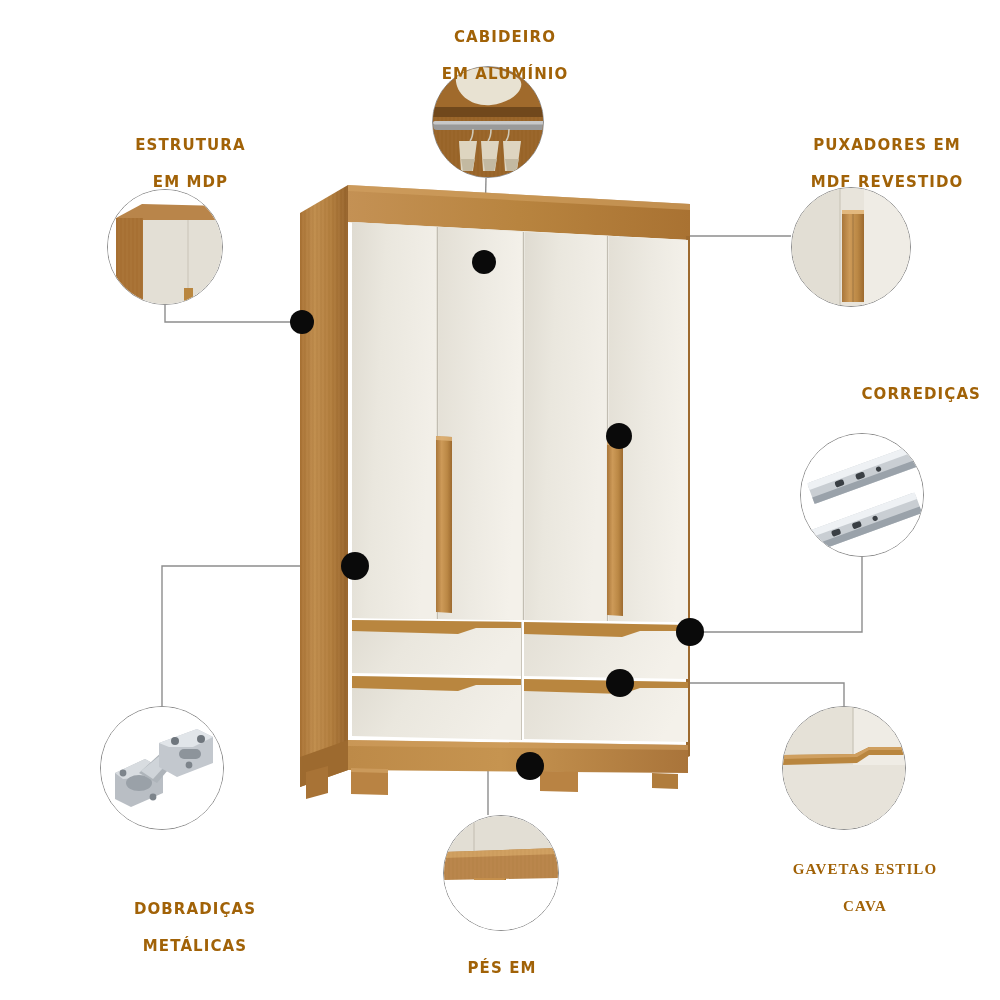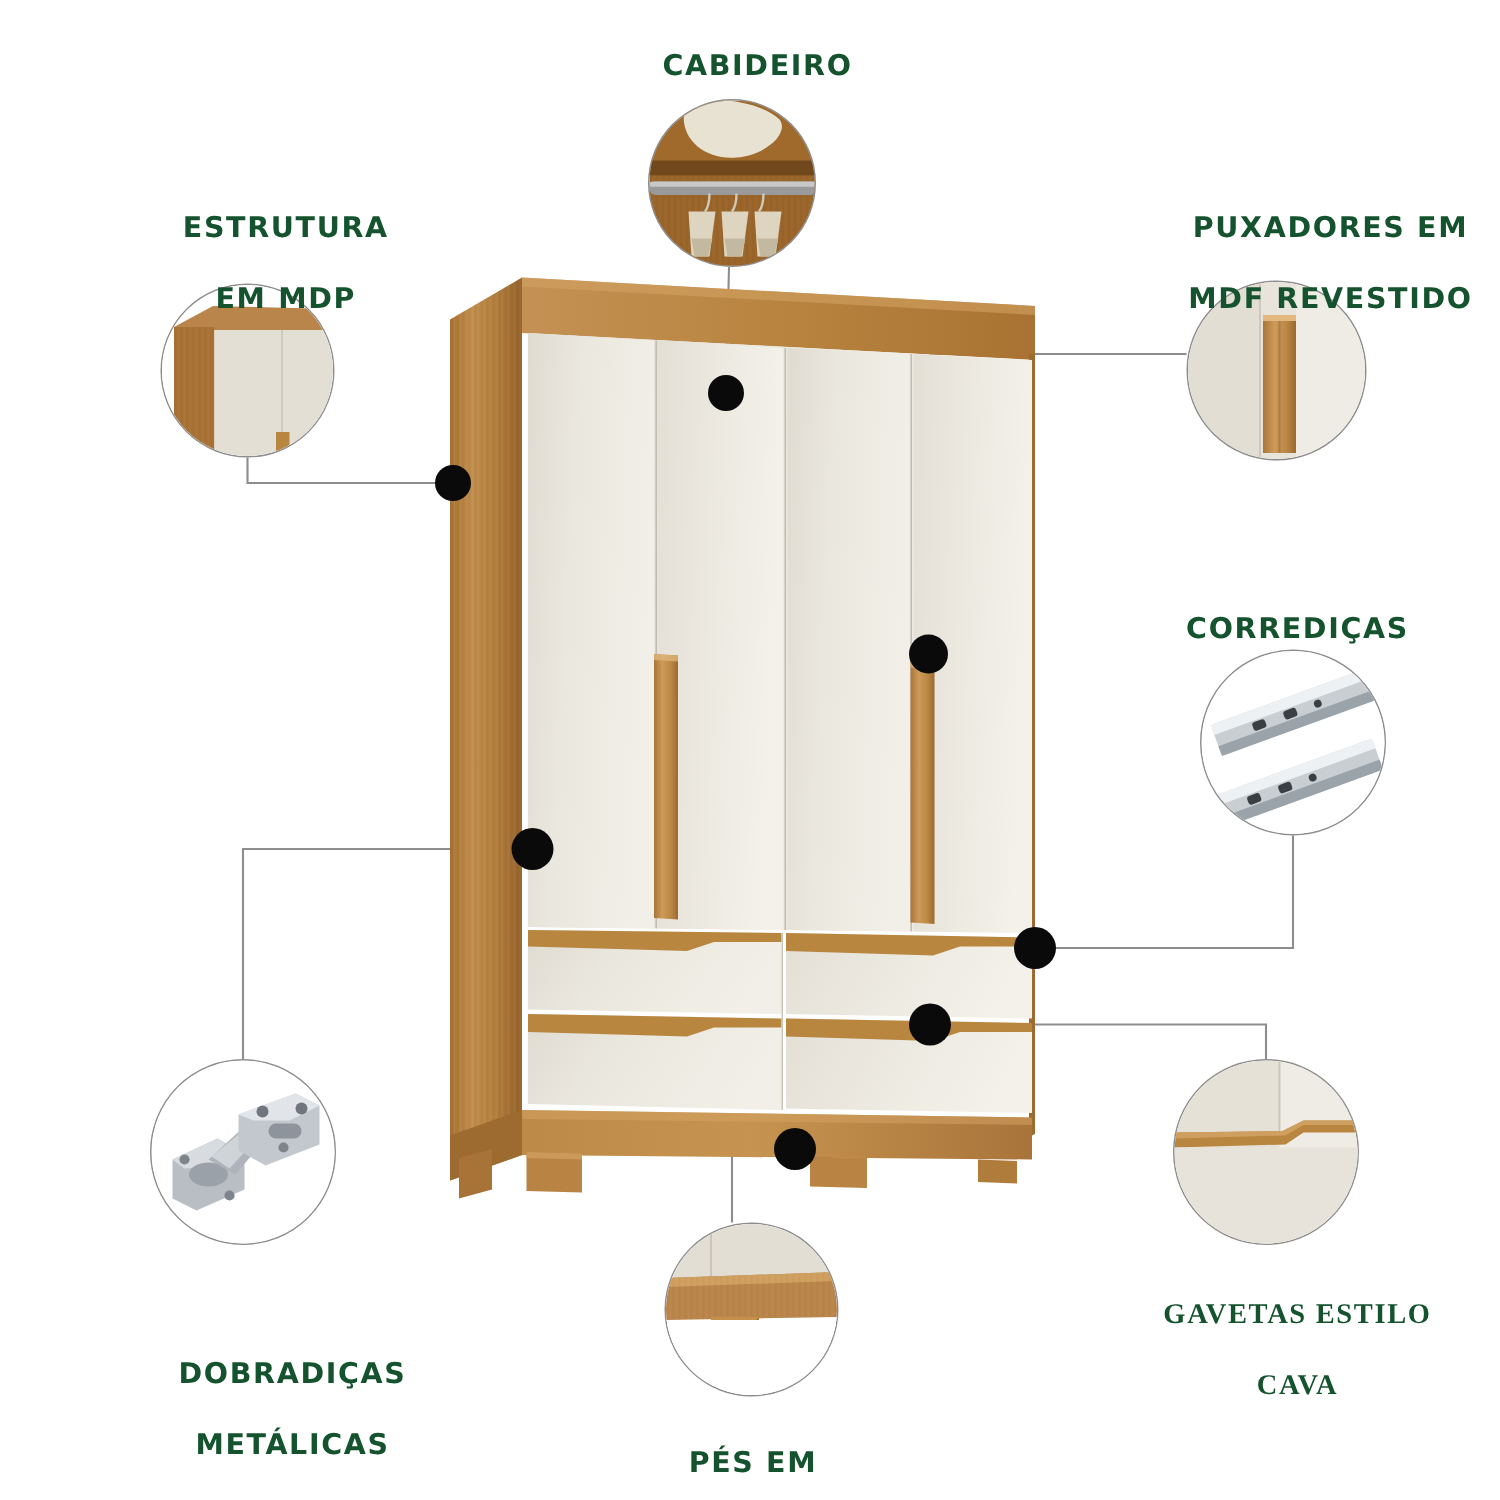--- a/index.html
+++ b/index.html
@@ -10,25 +10,25 @@
     overflow:hidden;
     position:relative;
   }
   #stage{position:absolute;inset:0;width:1000px;height:1000px;}
 
   
   .label{
     position:absolute;
     text-align:center;
     font-family:"DejaVu Sans", sans-serif;
-    font-size:19px;
+    font-size:15px;
     font-weight:700;
     letter-spacing:1.1px;
     line-height:1.22;
-    color:#14532d;
+    color:#a16207;
     white-space:pre-line;
     text-transform:uppercase;
   }
 
   
   .bubble{
     position:absolute;
     border-radius:50%;
     overflow:hidden;
     border:1px solid #8d8d8d;
@@ -208,20 +208,21 @@
         <g fill="#c3b9a1">
           <path d="M28,92 l14,0 l-3,12 l-9,0 Z"></path>
           <path d="M50,92 l14,0 l-3,12 l-9,0 Z"></path>
           <path d="M72,92 l14,0 l-3,12 l-9,0 Z"></path>
         </g>
       </svg>
     </div>
   </div>
   <div class="label" style="left:399px;top:10px;width:212px;">
     <span>CABIDEIRO</span><br>
+    <span>EM ALUMÍNIO</span>
   </div>
 
   <div class="bubble" style="left:791px;top:187px;width:120px;height:120px;">
     <div class="inner">
       <svg viewBox="0 0 120 120" width="120" height="120" xmlns="http://www.w3.org/2000/svg">
         <rect width="120" height="120" fill="#e8e4db"></rect>
         <rect x="0" y="0" width="48" height="120" fill="#e2ded4"></rect>
         <line x1="48" y1="0" x2="48" y2="120" stroke="#cbc6ba" stroke-width="1.2"></line>
         <rect x="50" y="22" width="22" height="92" fill="url(#gHandle)"></rect>
         <rect x="50" y="22" width="22" height="4" fill="#e2b87e"></rect>
@@ -255,21 +256,21 @@
           <rect x="6" y="93" width="116" height="7" fill="#9aa2aa"></rect>
           <g fill="#3a3f44">
             <rect x="30" y="86" width="9" height="6" rx="2"></rect>
             <rect x="52" y="86" width="9" height="6" rx="2"></rect>
             <circle cx="76" cy="89" r="2.6"></circle>
           </g>
         </g>
       </svg>
     </div>
   </div>
-  <div class="label" style="left:749px;top:385px;width:232px;">
+  <div class="label" style="left:749px;top:367px;width:232px;text-align:right;">
     <span>CORREDIÇAS</span><br>
   </div>
 
   <div class="bubble" style="left:782px;top:706px;width:124px;height:124px;">
     <div class="inner">
       <svg viewBox="0 0 124 124" width="124" height="124" xmlns="http://www.w3.org/2000/svg">
         <rect width="124" height="124" fill="#e9e5dc"></rect>
         <rect x="0" y="0" width="70" height="124" fill="#e5e1d7"></rect>
         <rect x="70" y="0" width="54" height="124" fill="#efece5"></rect>
         <line x1="70" y1="0" x2="70" y2="48" stroke="#cbc6ba" stroke-width="1.3"></line>

